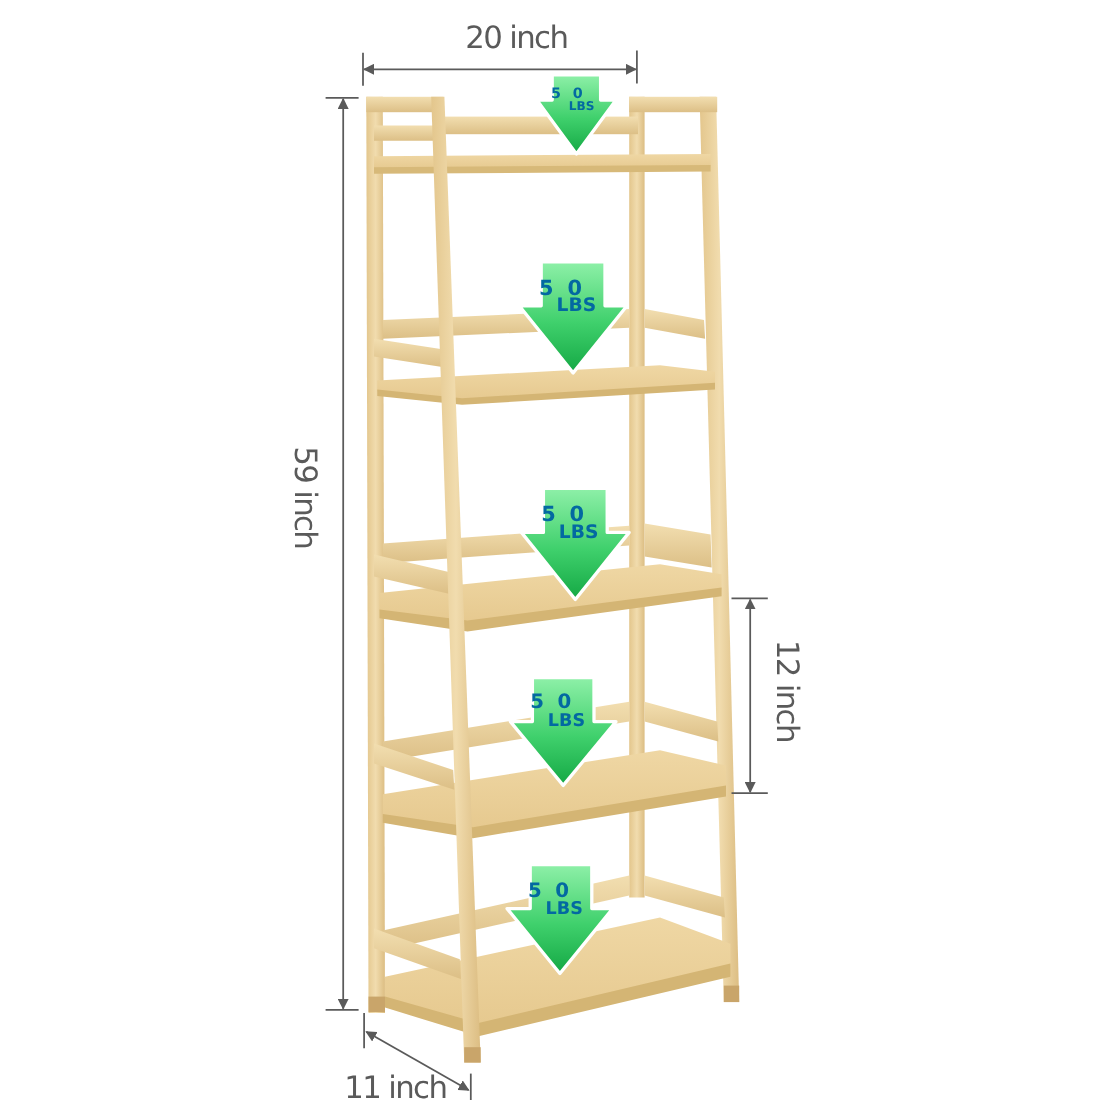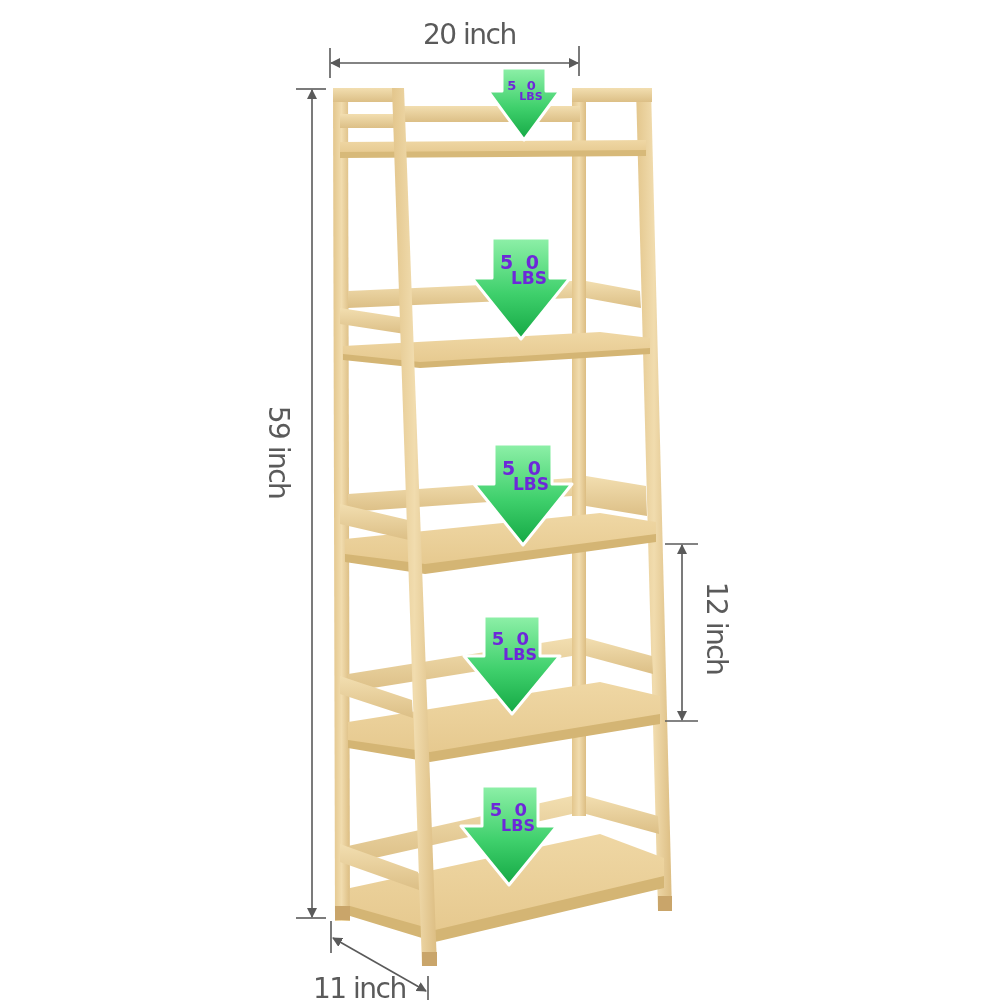--- a/index.html
+++ b/index.html
@@ -3,21 +3,21 @@
 <meta charset="utf-8">
 <style>
   html, body { margin:0; padding:0; background:#ffffff; }
   body { width:1000px; height:1000px; position:relative; overflow:hidden; font-family:"Liberation Sans", sans-serif; }
   #stage { position:absolute; left:0; top:16px; width:844px; height:1000px; }
   .dim-label { position:absolute; color:#5a5a5a; font-family:"DejaVu Sans", sans-serif; font-size:28px; letter-spacing:-1.5px; white-space:nowrap; }
   .dim-top { left:423px; top:2px; }
   .dim-height { left:278px; top:436px; transform:translate(-50%,-50%) rotate(90deg); }
   .dim-shelf { left:716px; top:612px; transform:translate(-50%,-50%) rotate(90deg); }
   .dim-depth { left:265px; top:956px;margin-left:48px; }
-  .badge-text { position:absolute; color:#6d28d9; font-family:"DejaVu Sans", sans-serif; font-weight:bold; text-align:center; line-height:0.92; }
+  .badge-text { position:absolute; color:#0369a1; font-family:"DejaVu Sans", sans-serif; font-weight:bold; line-height:0.92; }
   .badge-text .n { display:block; letter-spacing:3px; }
   .badge-text .u { display:block; letter-spacing:0px;margin-left:16px; }
 </style>
 </head>
 <body>
 
 <div id="stage">
 
   <svg width="1000" height="1000" viewBox="0 0 1000 1000" style="position:absolute;left:0;top:0">
     <defs>

